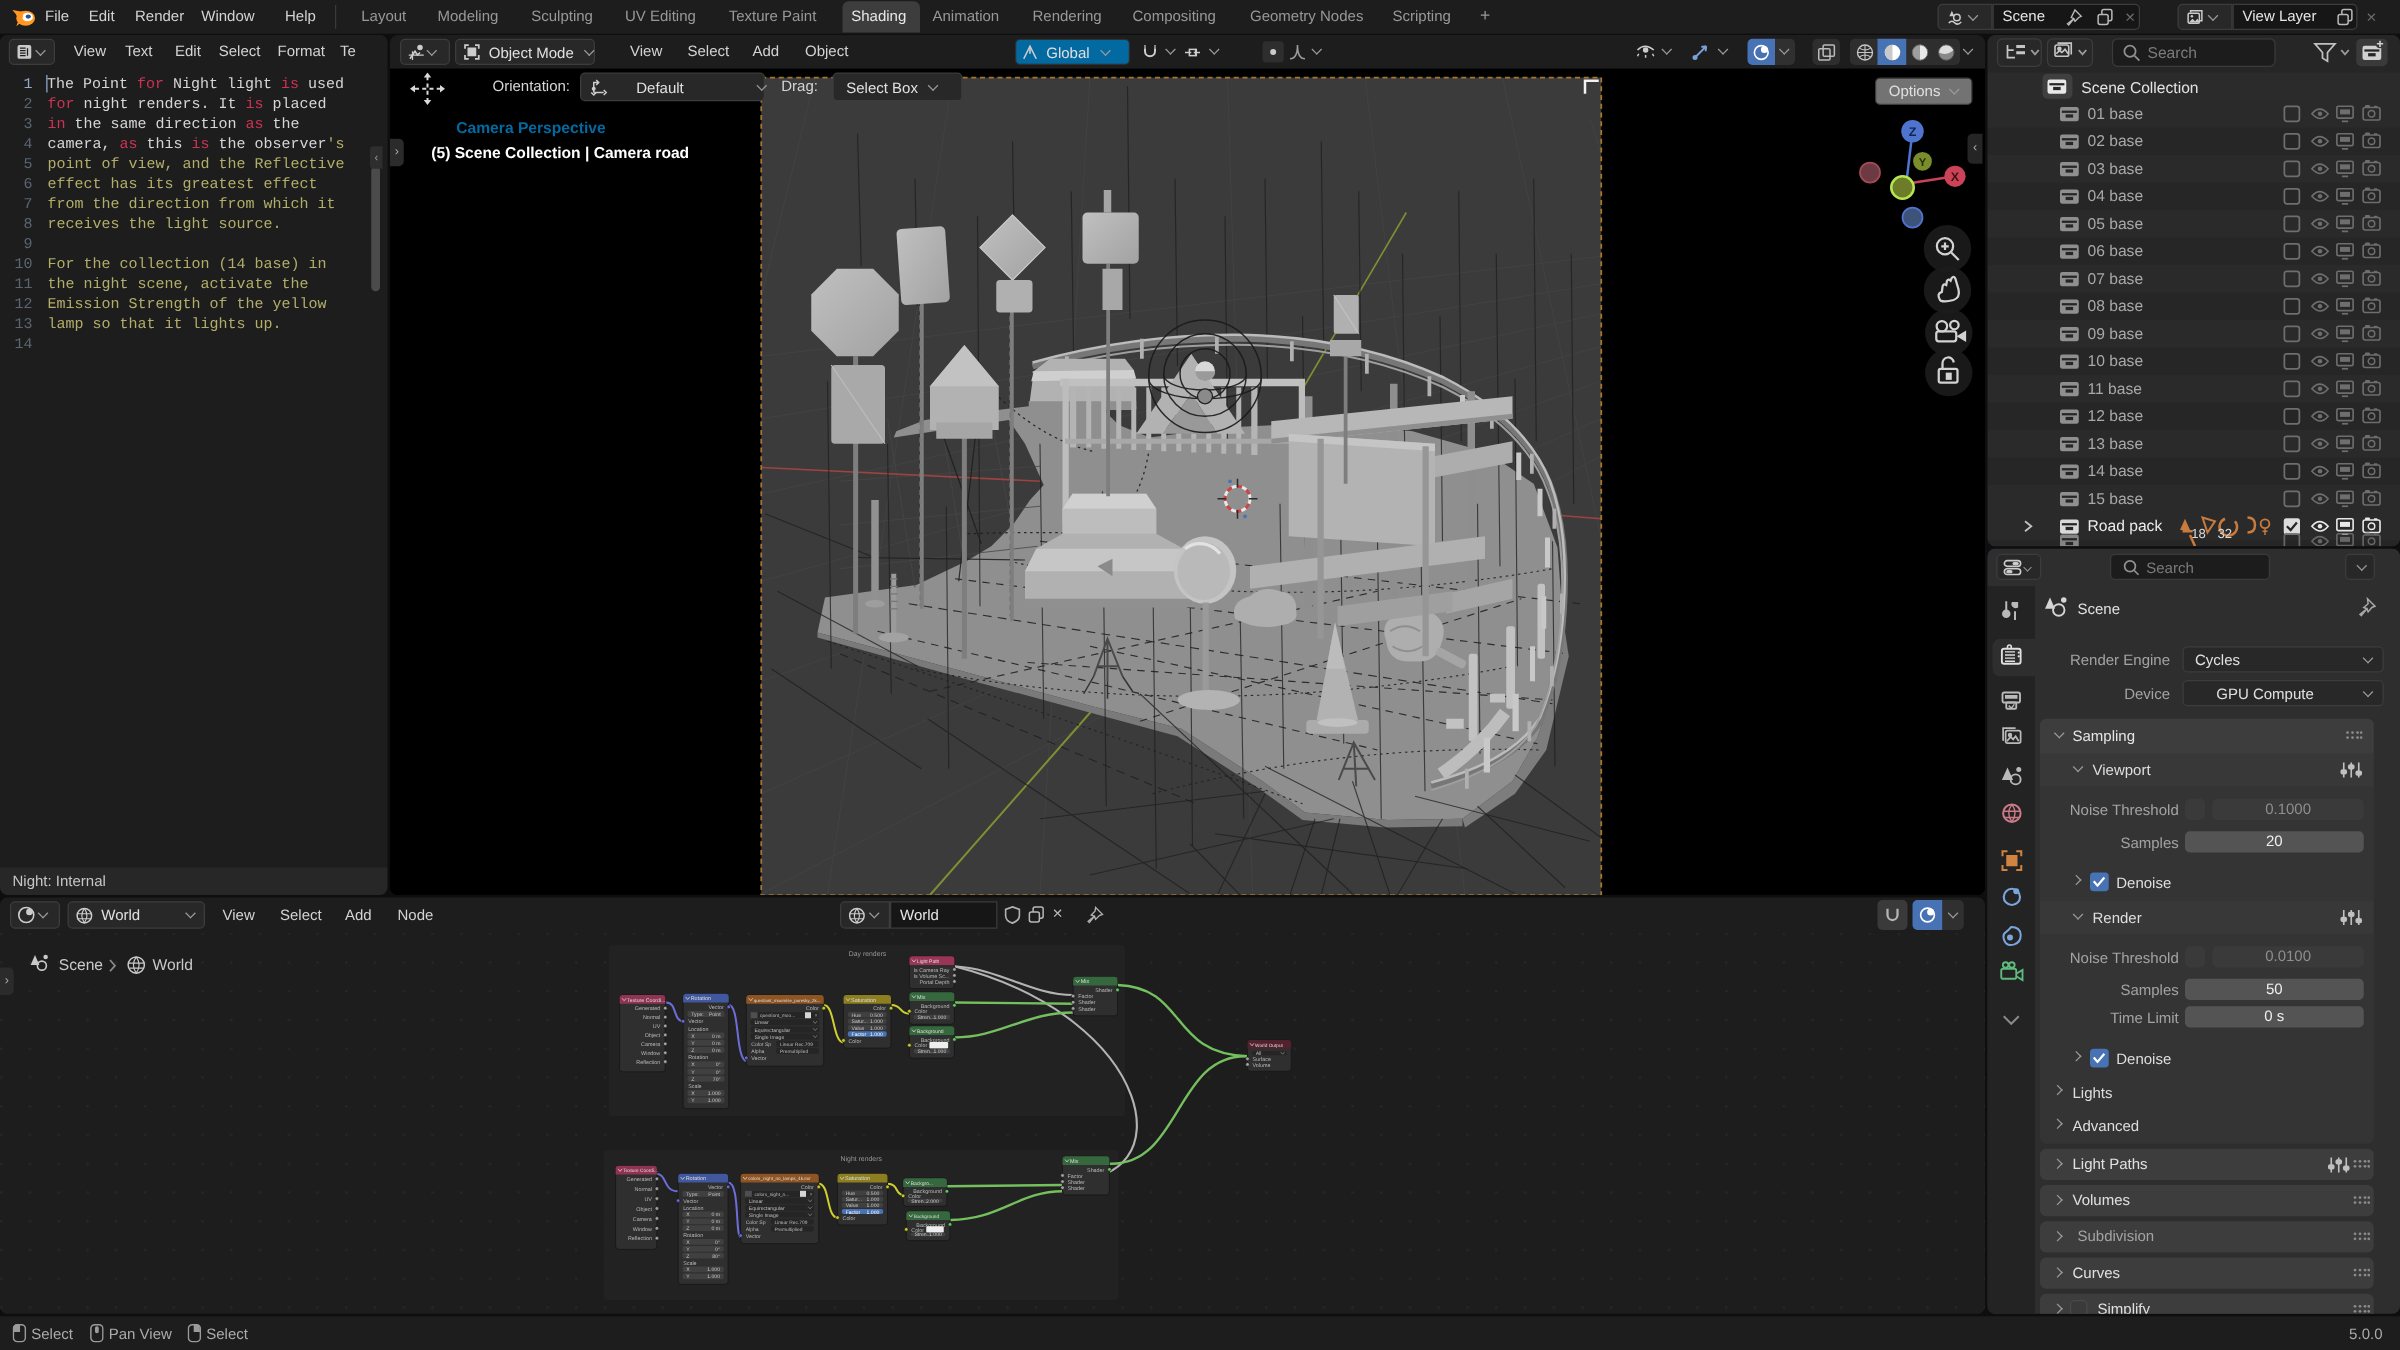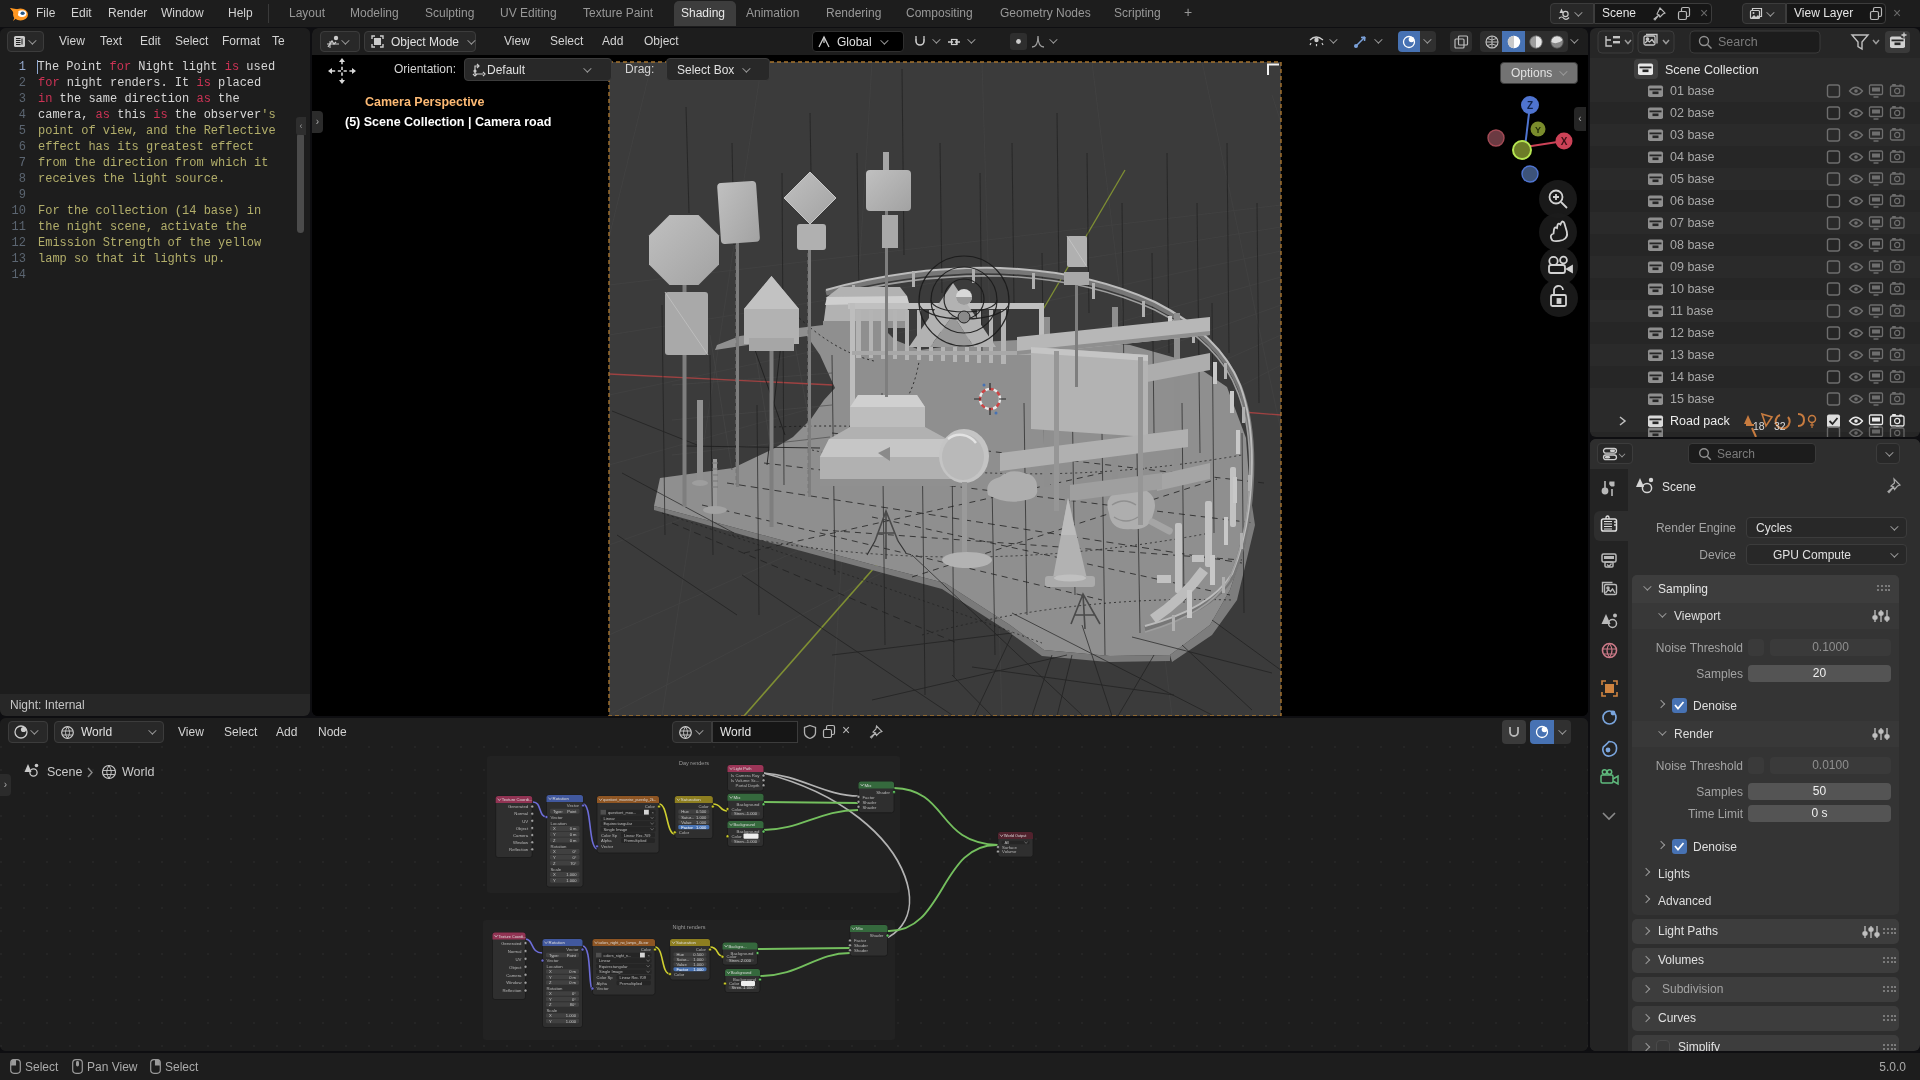--- a/index.html
+++ b/index.html
@@ -151,21 +151,21 @@
           <path d="M2,5v-3h3M10,2h3v3M13,10v3h-3M5,13h-3v-3" stroke="#ccc" stroke-width="1.4" fill="none"></path>
         </svg>
       <span style="margin-left:6px">Object Mode</span>
         <span class="chev" style="margin-left:8px"></span>
     </div>
     <div class="abs menu" style="left:192px;top:6px">View</div>
     <div class="abs menu" style="left:238px;top:6px">Select</div>
     <div class="abs menu" style="left:290px;top:6px">Add</div>
     <div class="abs menu" style="left:332px;top:6px">Object</div>
 
-    <div class="abs dd" style="left:500px;top:3px;width:92px;height:21px;background:#000000;border-color:#2f2f2f">
+    <div class="abs dd" style="left:500px;top:3px;width:92px;height:21px;background:#0369a1;border-color:#2f2f2f">
       <svg style="margin-left:4px" width="15" height="15" viewBox="0 0 15 15">
           <path d="M2,13 L7,3 L12,13" fill="none" stroke="#ccc" stroke-width="1.3"></path>
           <path d="M7,3 v6" stroke="#ccc" stroke-width="1.3"></path>
         </svg>
       <span style="margin-left:5px">Global</span>
         <span class="chev" style="margin-left:8px"></span>
     </div>
     <svg class="abs" style="left:600px;top:6px" width="16" height="16" viewBox="0 0 16 16">
         <path d="M4,2 v5 a4,4 0 0 0 8,0 v-5" fill="none" stroke="#ccc" stroke-width="1.6"></path>
         <path d="M4,2v3M12,2v3" stroke="#888" stroke-width="1.6"></path>
@@ -523,30 +523,30 @@
           <path d="M14,3v20M4,13h20" fill="none" stroke-dasharray="3.2,2.6"></path>
           <path d="M14,0l3,4h-6Z M14,26l3,-4h-6Z M0,13l4,-3v6Z M28,13l-4,-3v6Z" stroke="none"></path>
         </g>
       </svg>
     <div class="abs" style="left:82px;top:7px;color:#d5d5d5">Orientation:</div>
     <div class="abs dd" style="left:152px;top:3px;width:148px;height:23px">
       <svg style="margin-left:6px" width="16" height="16" viewBox="0 0 16 16">
           <path d="M6,2 l2,2 -2,2 M8,4 h-4 v8 M2,12 l2,2 2,-2 M12,10 l2,2 -2,2 M4,12 h8" fill="none" stroke="#ccc" stroke-width="1.2"></path>
           <circle cx="4" cy="9" r="1.6" fill="#ccc"></circle>
         </svg>
-      <span style="margin-left:0">Default</span>
+      <span style="margin-left:22px">Default</span>
         <span class="chev" style="margin-left:58px"></span>
     </div>
     <div class="abs" style="left:313px;top:7px;color:#d5d5d5">Drag:</div>
     <div class="abs dd" style="left:354px;top:3px;width:104px;height:23px">
         <span style="margin-left:10px">Select Box</span>
         <span class="chev" style="margin-left:8px"></span>
       </div>
 
-    <div class="abs" style="left:53px;top:40px;color:#fdba74;font-weight:bold;font-size:12.5px">Camera Perspective</div>
+    <div class="abs" style="left:53px;top:40px;color:#0369a1;font-weight:bold;font-size:12.5px">Camera Perspective</div>
     <div class="abs" style="left:33px;top:60px;color:#fff;font-weight:bold;font-size:12.5px">(5) Scene Collection | Camera road</div>
     <div class="abs" style="left:0px;top:56px;width:11px;height:22px;background:#2b2b2b;border-radius:0 4px 4px 0;color:#aaa;font-size:10px;text-align:center;line-height:22px">›</div>
     <div class="abs dd" style="left:1188px;top:7px;width:78px;height:22px;background:#737373">
         <span style="margin-left:10px">Options</span>
         <span class="chev" style="margin-left:7px"></span>
       </div>
     <svg class="abs" style="left:1170px;top:38px" width="110" height="240" viewBox="0 0 110 240">
       <line x1="48" y1="12" x2="43" y2="54" stroke="#4f74d0" stroke-width="2"></line>
       <line x1="82" y1="48" x2="43" y2="54" stroke="#cc4257" stroke-width="2"></line>
       <circle cx="14" cy="45" r="8" fill="#6b3a42" stroke="#a34a55" stroke-width="1.4"></circle>

